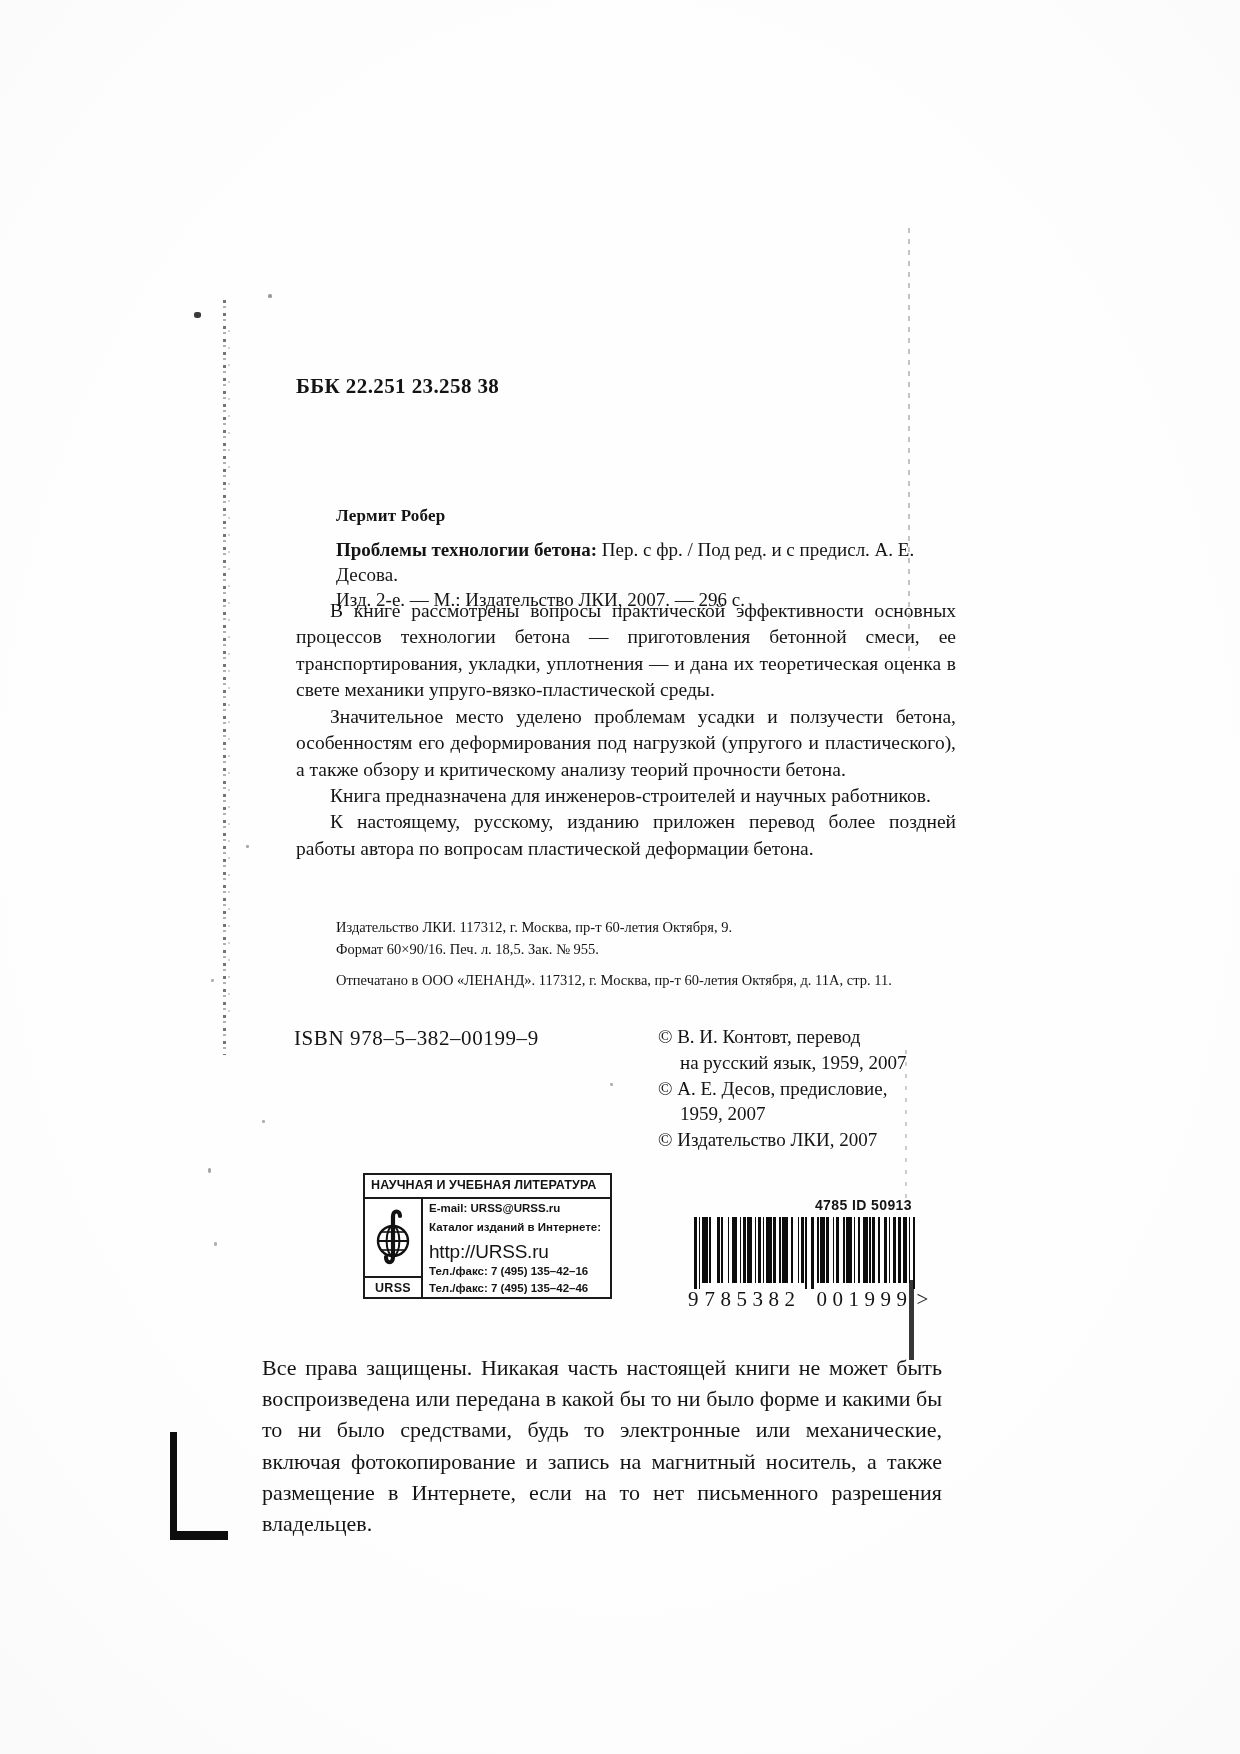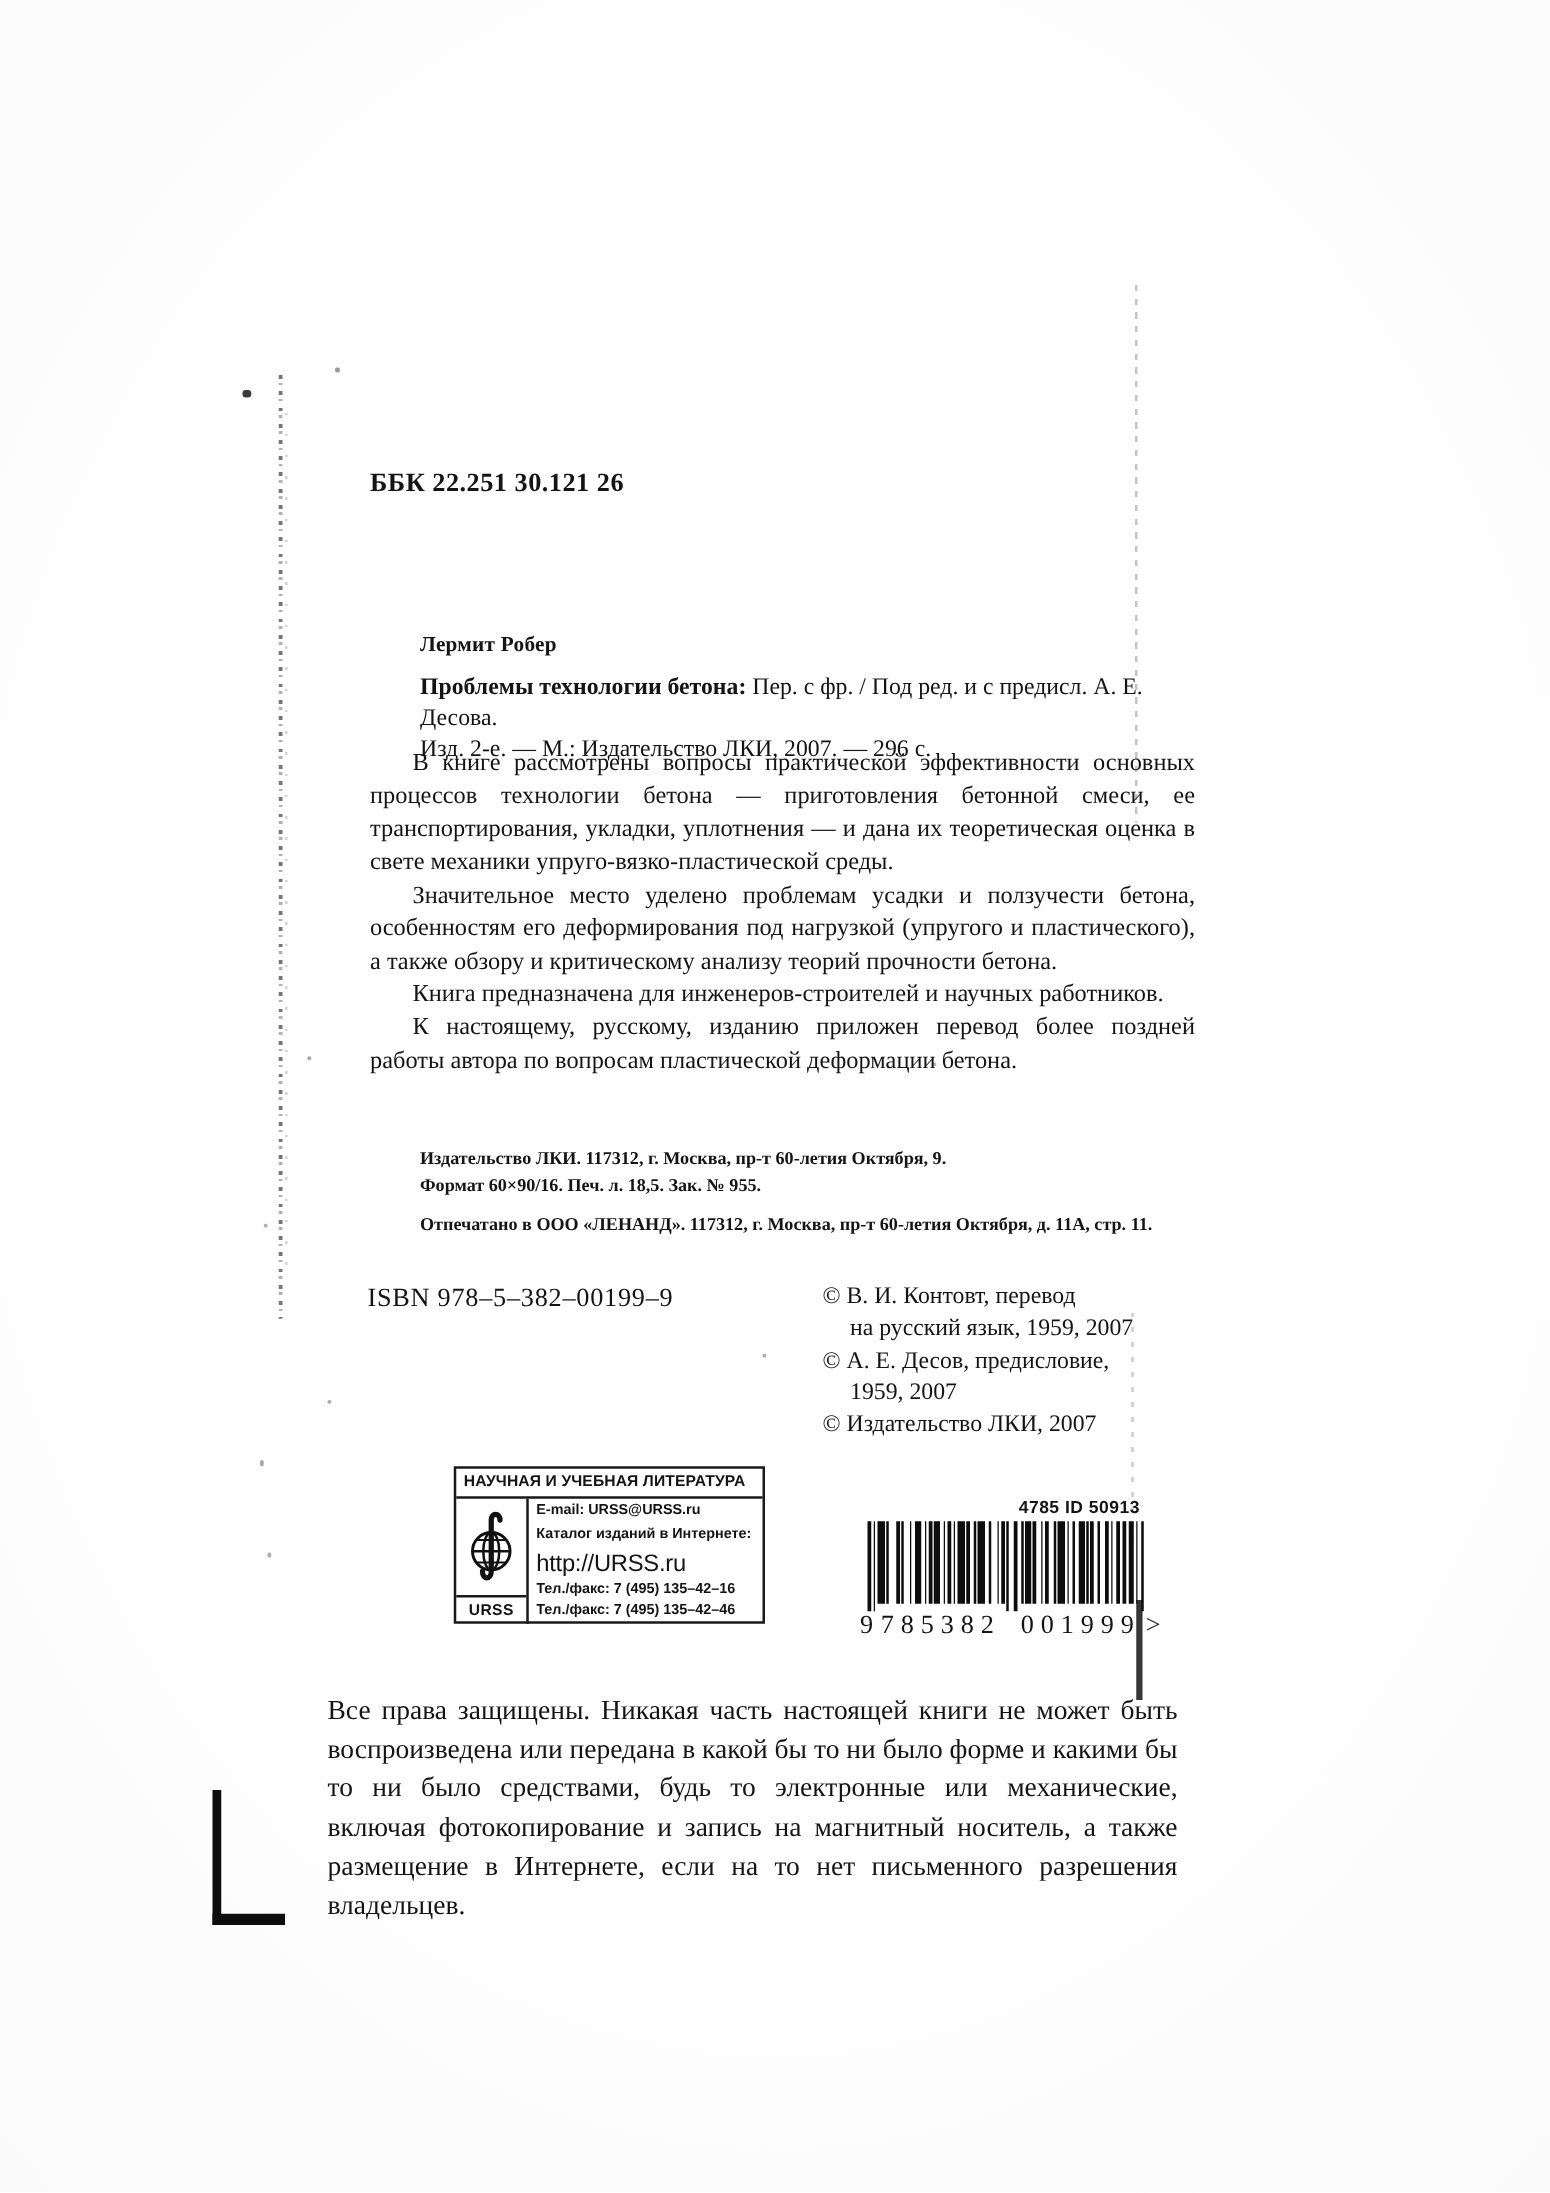--- a/index.html
+++ b/index.html
@@ -170,21 +170,20 @@
     text-indent: 34px;
   }
 
   .imprint {
     position: absolute;
     left: 336px;
     top: 917px;
     width: 600px;
     font-size: 14.5px;
     line-height: 1.5;
-    font-weight: bold;
   }
   .imprint .gap { height: 9px; }
 
   .isbn {
     position: absolute;
     left: 294px;
     top: 1026px;
     font-weight: normal;
     font-size: 21px;
     letter-spacing: .6px;
@@ -343,21 +342,21 @@
   <div class="speck" style="left:214px;top:1242px;width:3px;height:4px;opacity:.4;"></div>
 
   <div class="corner-mark corner-bl">
     <div class="v"></div>
     <div class="h"></div>
   </div>
   <div class="corner-mark corner-br">
     <div class="v"></div>
   </div>
 
-  <div class="bbk">ББК 22.251 30.121 26</div>
+  <div class="bbk">ББК 22.251 23.258 38</div>
 
   <div class="title-block">
     <div class="author-line">Лермит Робер</div>
     <div class="title-line"><b>Проблемы технологии бетона:</b><span> Пер. с фр. / Под ред. и с предисл. А. Е. Десова.</span></div>
     <div class="title-line">Изд. 2-е. — М.: Издательство ЛКИ, 2007. — 296 с.</div>
   </div>
 
   <div class="annotation">
     <p>В книге рассмотрены вопросы практической эффективности основных процессов технологии бетона — приготовления бетонной смеси, ее транспортирования, укладки, уплотнения — и дана их теоретическая оценка в свете механики упруго-вязко-пластической среды.</p>
     <p>Значительное место уделено проблемам усадки и ползучести бетона, особенностям его деформирования под нагрузкой (упругого и пластического), а также обзору и критическому анализу теорий прочности бетона.</p>

